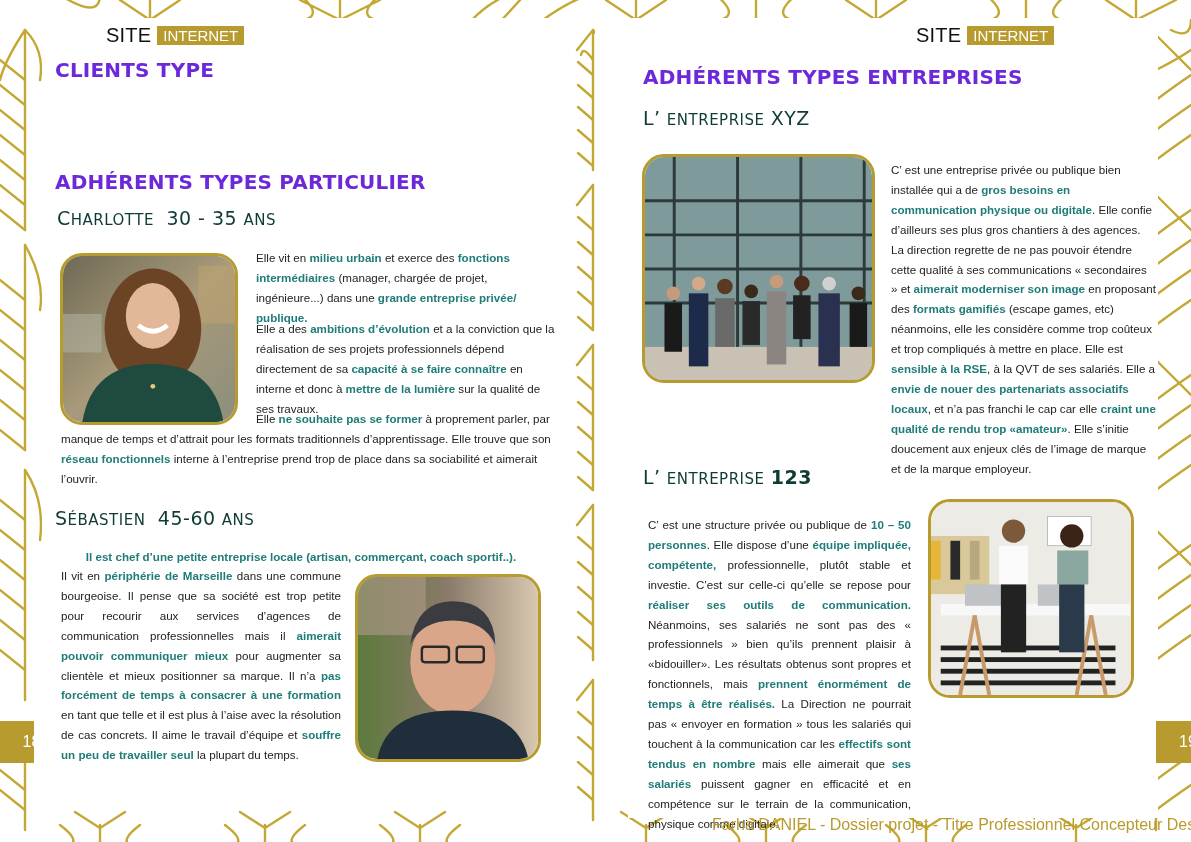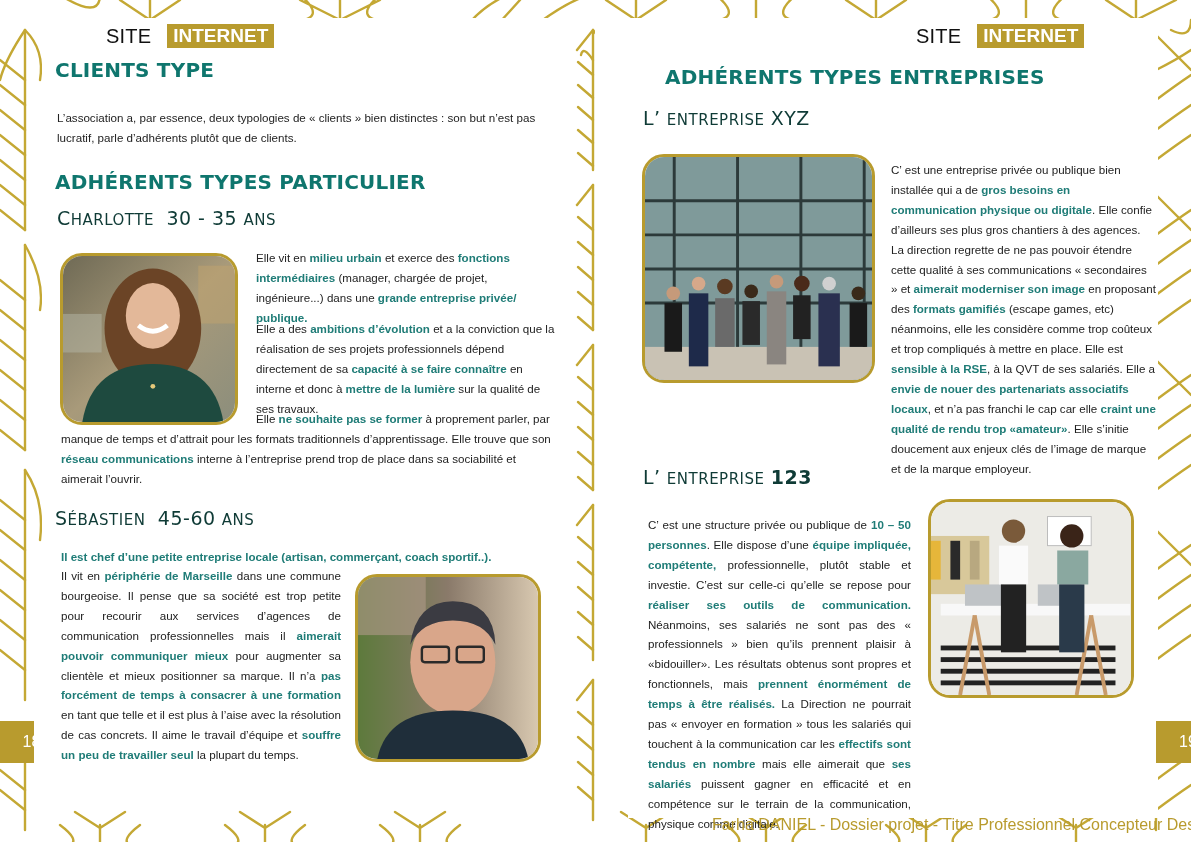--- a/index.html
+++ b/index.html
@@ -11,25 +11,25 @@
   .page.right { left: 596px; width: 595px; }
 
   
   .deco { position: absolute; pointer-events: none; }
   .deco svg { display: block; }
 
   .content { position: absolute; background: #fff; }
   .left .content { left: 42px; top: 18px; width: 520px; height: 780px; }
   .right .content { left: 32px; top: 18px; width: 530px; height: 800px; }
 
-  .header-tag { position: absolute; top: 24px; display: flex; align-items: center; gap: 16px; }
+  .header-tag { position: absolute; top: 24px; display: flex; align-items: center; gap: 6px; }
   .header-tag .site { font-size: 20px; color: #111; letter-spacing: 0.2px; }
-  .header-tag .internet { background: #b89b2e; color: #fff; font-weight: bold; font-size: 19px; padding: 1px 6px; }
-
-  h1.sec { font-family: "DejaVu Sans", sans-serif; font-weight: bold; color: #0f766e; font-size: 20px; letter-spacing: 0.2px; position: absolute; }
+  .header-tag .internet { background: #b89b2e; color: #fff; font-weight: normal; font-size: 15px; padding: 1px 6px; }
+
+  h1.sec { font-family: "DejaVu Sans", sans-serif; font-weight: bold; color: #6d28d9; font-size: 20px; letter-spacing: 0.2px; position: absolute; }
   h2.persona { font-family: "DejaVu Sans", sans-serif; font-weight: normal; color: #0f3b36; font-size: 18px; position: absolute; letter-spacing: 0.5px; }
   h2.persona .big { font-size: 19px; }
   h2.persona .sc { font-size: 15px; }
 
   .txt { position: absolute; font-size: 11.6px; line-height: 19.9px; color: #222; }
   .txt.just { text-align: justify; }
   .hl { color: #1f7c77; font-weight: bold; }
 
   .photo { position: absolute; border: 3px solid #b89b2e; border-radius: 22px; overflow: hidden; }
   .photo .ph { width: 100%; height: 100%; }
@@ -134,21 +134,20 @@
 
     <div class="content"></div>
 
     <div class="header-tag" style="left:106px;">
       <span class="site">SITE</span>
       <span class="internet">INTERNET</span>
     </div>
 
     <h1 class="sec" style="left:55px;top:58px;">CLIENTS TYPE</h1>
 
-    <p class="txt" style="left:57px;top:108px;width:500px;">L’association a, par essence, deux typologies de « clients » bien distinctes : son but n’est pas lucratif, parle d’adhérents plutôt que de clients.</p>
 
     <h1 class="sec" style="left:55px;top:170px;">ADHÉRENTS TYPES PARTICULIER</h1>
 
     <h2 class="persona" style="left:57px;top:207px;">
       <span class="big">C</span><span class="sc">HARLOTTE</span>&nbsp; <span class="big">30 - 35</span> <span class="sc">ANS</span>
     </h2>
 
     <div class="photo" style="left:60px;top:253px;width:178px;height:172px;">
       <svg class="ph" viewBox="0 0 178 172" preserveAspectRatio="none">
         <defs>
@@ -169,28 +168,28 @@
       </svg>
     </div>
 
     <p class="txt" style="left:256px;top:248px;width:300px;">
       <span>Elle vit en </span><span class="hl">milieu urbain</span><span> et exerce des </span><span class="hl">fonctions intermédiaires</span><span> (manager, chargée de projet, ingénieure...) dans une </span><span class="hl">grande entreprise privée/ publique.</span>
     </p>
     <p class="txt" style="left:256px;top:319px;width:300px;">
       <span>Elle a des </span><span class="hl">ambitions d’évolution</span><span> et a la conviction que la réalisation de ses projets professionnels dépend directement de sa </span><span class="hl">capacité à se faire connaître</span><span> en interne et donc à </span><span class="hl">mettre de la lumière</span><span> sur la qualité de ses travaux.</span>
     </p>
     <p class="txt" style="left:61px;top:409px;width:495px;text-indent:195px;">
-      <span>Elle </span><span class="hl">ne souhaite pas se former</span><span> à proprement parler, par manque de temps et d’attrait pour les formats traditionnels d’apprentissage. Elle trouve que son </span><span class="hl">réseau communications</span><span> interne à l’entreprise prend trop de place dans sa sociabilité et aimerait l’ouvrir.</span>
+      <span>Elle </span><span class="hl">ne souhaite pas se former</span><span> à proprement parler, par manque de temps et d’attrait pour les formats traditionnels d’apprentissage. Elle trouve que son </span><span class="hl">réseau fonctionnels</span><span> interne à l’entreprise prend trop de place dans sa sociabilité et aimerait l’ouvrir.</span>
     </p>
 
     <h2 class="persona" style="left:55px;top:507px;">
       <span class="big">S</span><span class="sc">ÉBASTIEN</span>&nbsp; <span class="big">45-60</span> <span class="sc">ANS</span>
     </h2>
 
-    <p class="txt" style="left:61px;top:547px;width:480px;color:#1f7c77;font-weight:bold;">Il est chef d’une petite entreprise locale (artisan, commerçant, coach sportif..).</p>
+    <p class="txt" style="left:61px;top:547px;width:480px;color:#1f7c77;font-weight:bold;text-align:center;">Il est chef d’une petite entreprise locale (artisan, commerçant, coach sportif..).</p>
 
     <p class="txt just" style="left:61px;top:566px;width:280px;">
       <span>Il vit en </span><span class="hl">périphérie de Marseille</span><span> dans une commune bourgeoise. Il pense que sa société est trop petite pour recourir aux services d’agences de communication professionnelles mais il </span><span class="hl">aimerait pouvoir communiquer mieux</span><span> pour augmenter sa clientèle et mieux positionner sa marque. Il n’a </span><span class="hl">pas forcément de temps à consacrer à une formation</span><span> en tant que telle et il est plus à l’aise avec la résolution de cas concrets. Il aime le travail d’équipe et </span><span class="hl">souffre un peu de travailler seul</span><span> la plupart du temps.</span>
     </p>
 
     <div class="photo" style="left:355px;top:574px;width:186px;height:188px;">
       <svg class="ph" viewBox="0 0 186 188" preserveAspectRatio="none">
         <defs>
           <linearGradient id="sbg" x1="0" y1="0" x2="1" y2="0">
               <stop offset="0" stop-color="#5d7a3c"></stop>
@@ -260,21 +259,21 @@
       </svg>
     </div>
 
     <div class="content"></div>
 
     <div class="header-tag" style="left:320px;">
       <span class="site">SITE</span>
       <span class="internet">INTERNET</span>
     </div>
 
-    <h1 class="sec" style="left:47px;top:65px;margin-left:22px;">ADHÉRENTS TYPES ENTREPRISES</h1>
+    <h1 class="sec" style="left:47px;top:65px;">ADHÉRENTS TYPES ENTREPRISES</h1>
 
     <h2 class="persona" style="left:47px;top:107px;">
       <span class="big">L’</span> <span class="sc">ENTREPRISE</span> <span class="big">XYZ</span>
     </h2>
 
     <div class="photo" style="left:46px;top:154px;width:233px;height:229px;">
       <svg class="ph" viewBox="0 0 233 229" preserveAspectRatio="none">
         <rect width="233" height="229" fill="#7f9a9a"></rect>
         <g stroke="#2c3a3a" stroke-width="3">
           <line x1="30" y1="0" x2="30" y2="200"></line>

